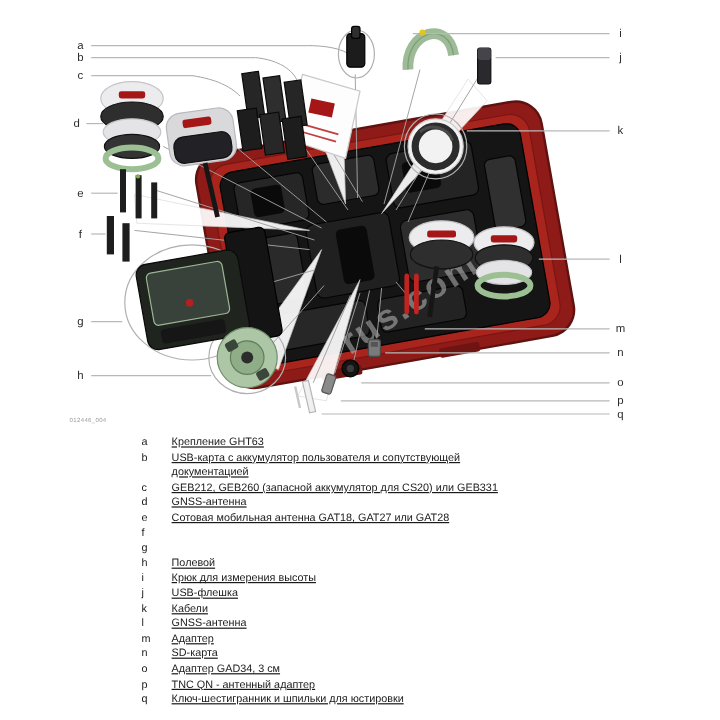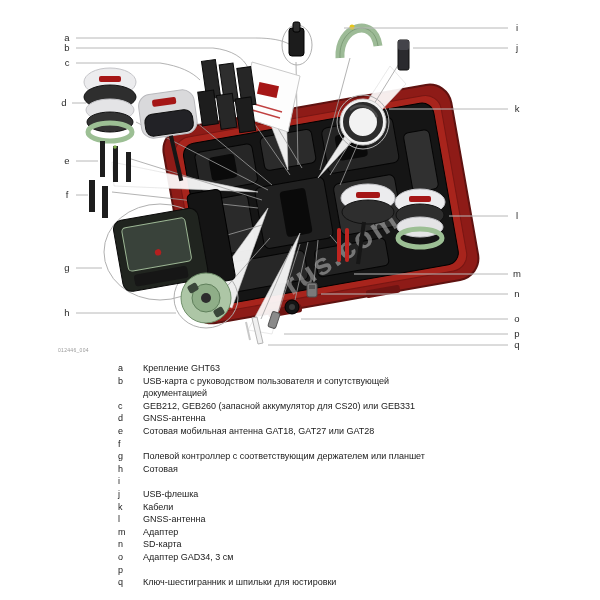--- a/index.html
+++ b/index.html
@@ -5,21 +5,21 @@
   html,body{margin:0;padding:0;background:#ffffff;}
   body{width:600px;height:600px;font-family:"Liberation Sans",sans-serif;overflow:hidden;}
   .page{position:relative;width:600px;height:600px;background:#ffffff;}
   .diagram{position:absolute;left:0;top:0;width:600px;height:358px;}
   svg text.cl{font-family:"Liberation Sans",sans-serif;font-size:9.5px;fill:#2b2b2b;}
   svg text.figid{font-family:"Liberation Sans",sans-serif;font-size:5px;fill:#9a9a9a;letter-spacing:.3px;}
   svg text.wm{font-family:"Liberation Sans",sans-serif;font-size:30px;font-weight:bold;fill:#c9c9c9;opacity:.5;letter-spacing:2px;}
   .legend{position:absolute;left:118px;top:362px;width:340px;color:#1a1a1a;}
   .legend .row{display:flex;align-items:flex-start;}
   .legend .lk{width:25px;flex:0 0 25px;font-size:9px;line-height:12.6px;}
-  .legend .lt{font-size:9px;line-height:12.6px;max-width:302px;}
+  .legend .lt{font-size:9px;line-height:12.6px;max-width:302px;text-decoration:underline;}
 </style>
 </head>
 <body>
 
 <div class="page">
 
   <svg class="diagram" viewBox="0 0 600 358" xmlns="http://www.w3.org/2000/svg">
 
     <g transform="rotate(-10 315 205)">
       <rect x="175" y="106" width="292" height="198" rx="22" fill="#8e1b17" stroke="#5f1210" stroke-width="2"></rect>
@@ -247,47 +247,47 @@
     <text class="figid" x="58" y="352">012446_004</text>
   </svg>
 
   <div class="legend">
     <div class="row">
         <span class="lk">a</span>
         <span class="lt">Крепление GHT63</span>
       </div>
     <div class="row">
         <span class="lk">b</span>
-        <span class="lt">USB-карта с руководством пользователя и сопутствующей документацией</span>
+        <span class="lt">USB-карта с аккумулятор пользователя и сопутствующей документацией</span>
       </div>
     <div class="row">
         <span class="lk">c</span>
         <span class="lt">GEB212, GEB260 (запасной аккумулятор для CS20) или GEB331</span>
       </div>
     <div class="row">
         <span class="lk">d</span>
         <span class="lt">GNSS-антенна</span>
       </div>
     <div class="row">
         <span class="lk">e</span>
         <span class="lt">Сотовая мобильная антенна GAT18, GAT27 или GAT28</span>
       </div>
     <div class="row">
         <span class="lk">f</span>
       </div>
     <div class="row">
         <span class="lk">g</span>
-        <span class="lt">Полевой контроллер с соответствующим держателем или планшет</span>
       </div>
     <div class="row">
         <span class="lk">h</span>
-        <span class="lt">Сотовая</span>
+        <span class="lt">Полевой</span>
       </div>
     <div class="row">
         <span class="lk">i</span>
+        <span class="lt">Крюк для измерения высоты</span>
       </div>
     <div class="row">
         <span class="lk">j</span>
         <span class="lt">USB-флешка</span>
       </div>
     <div class="row">
         <span class="lk">k</span>
         <span class="lt">Кабели</span>
       </div>
     <div class="row">
@@ -301,20 +301,21 @@
     <div class="row">
         <span class="lk">n</span>
         <span class="lt">SD-карта</span>
       </div>
     <div class="row">
         <span class="lk">o</span>
         <span class="lt">Адаптер GAD34, 3 см</span>
       </div>
     <div class="row">
         <span class="lk">p</span>
+        <span class="lt">TNC QN - антенный адаптер</span>
       </div>
     <div class="row">
         <span class="lk">q</span>
         <span class="lt">Ключ-шестигранник и шпильки для юстировки</span>
       </div>
   </div>
 
 </div>
 
 </body></html>

